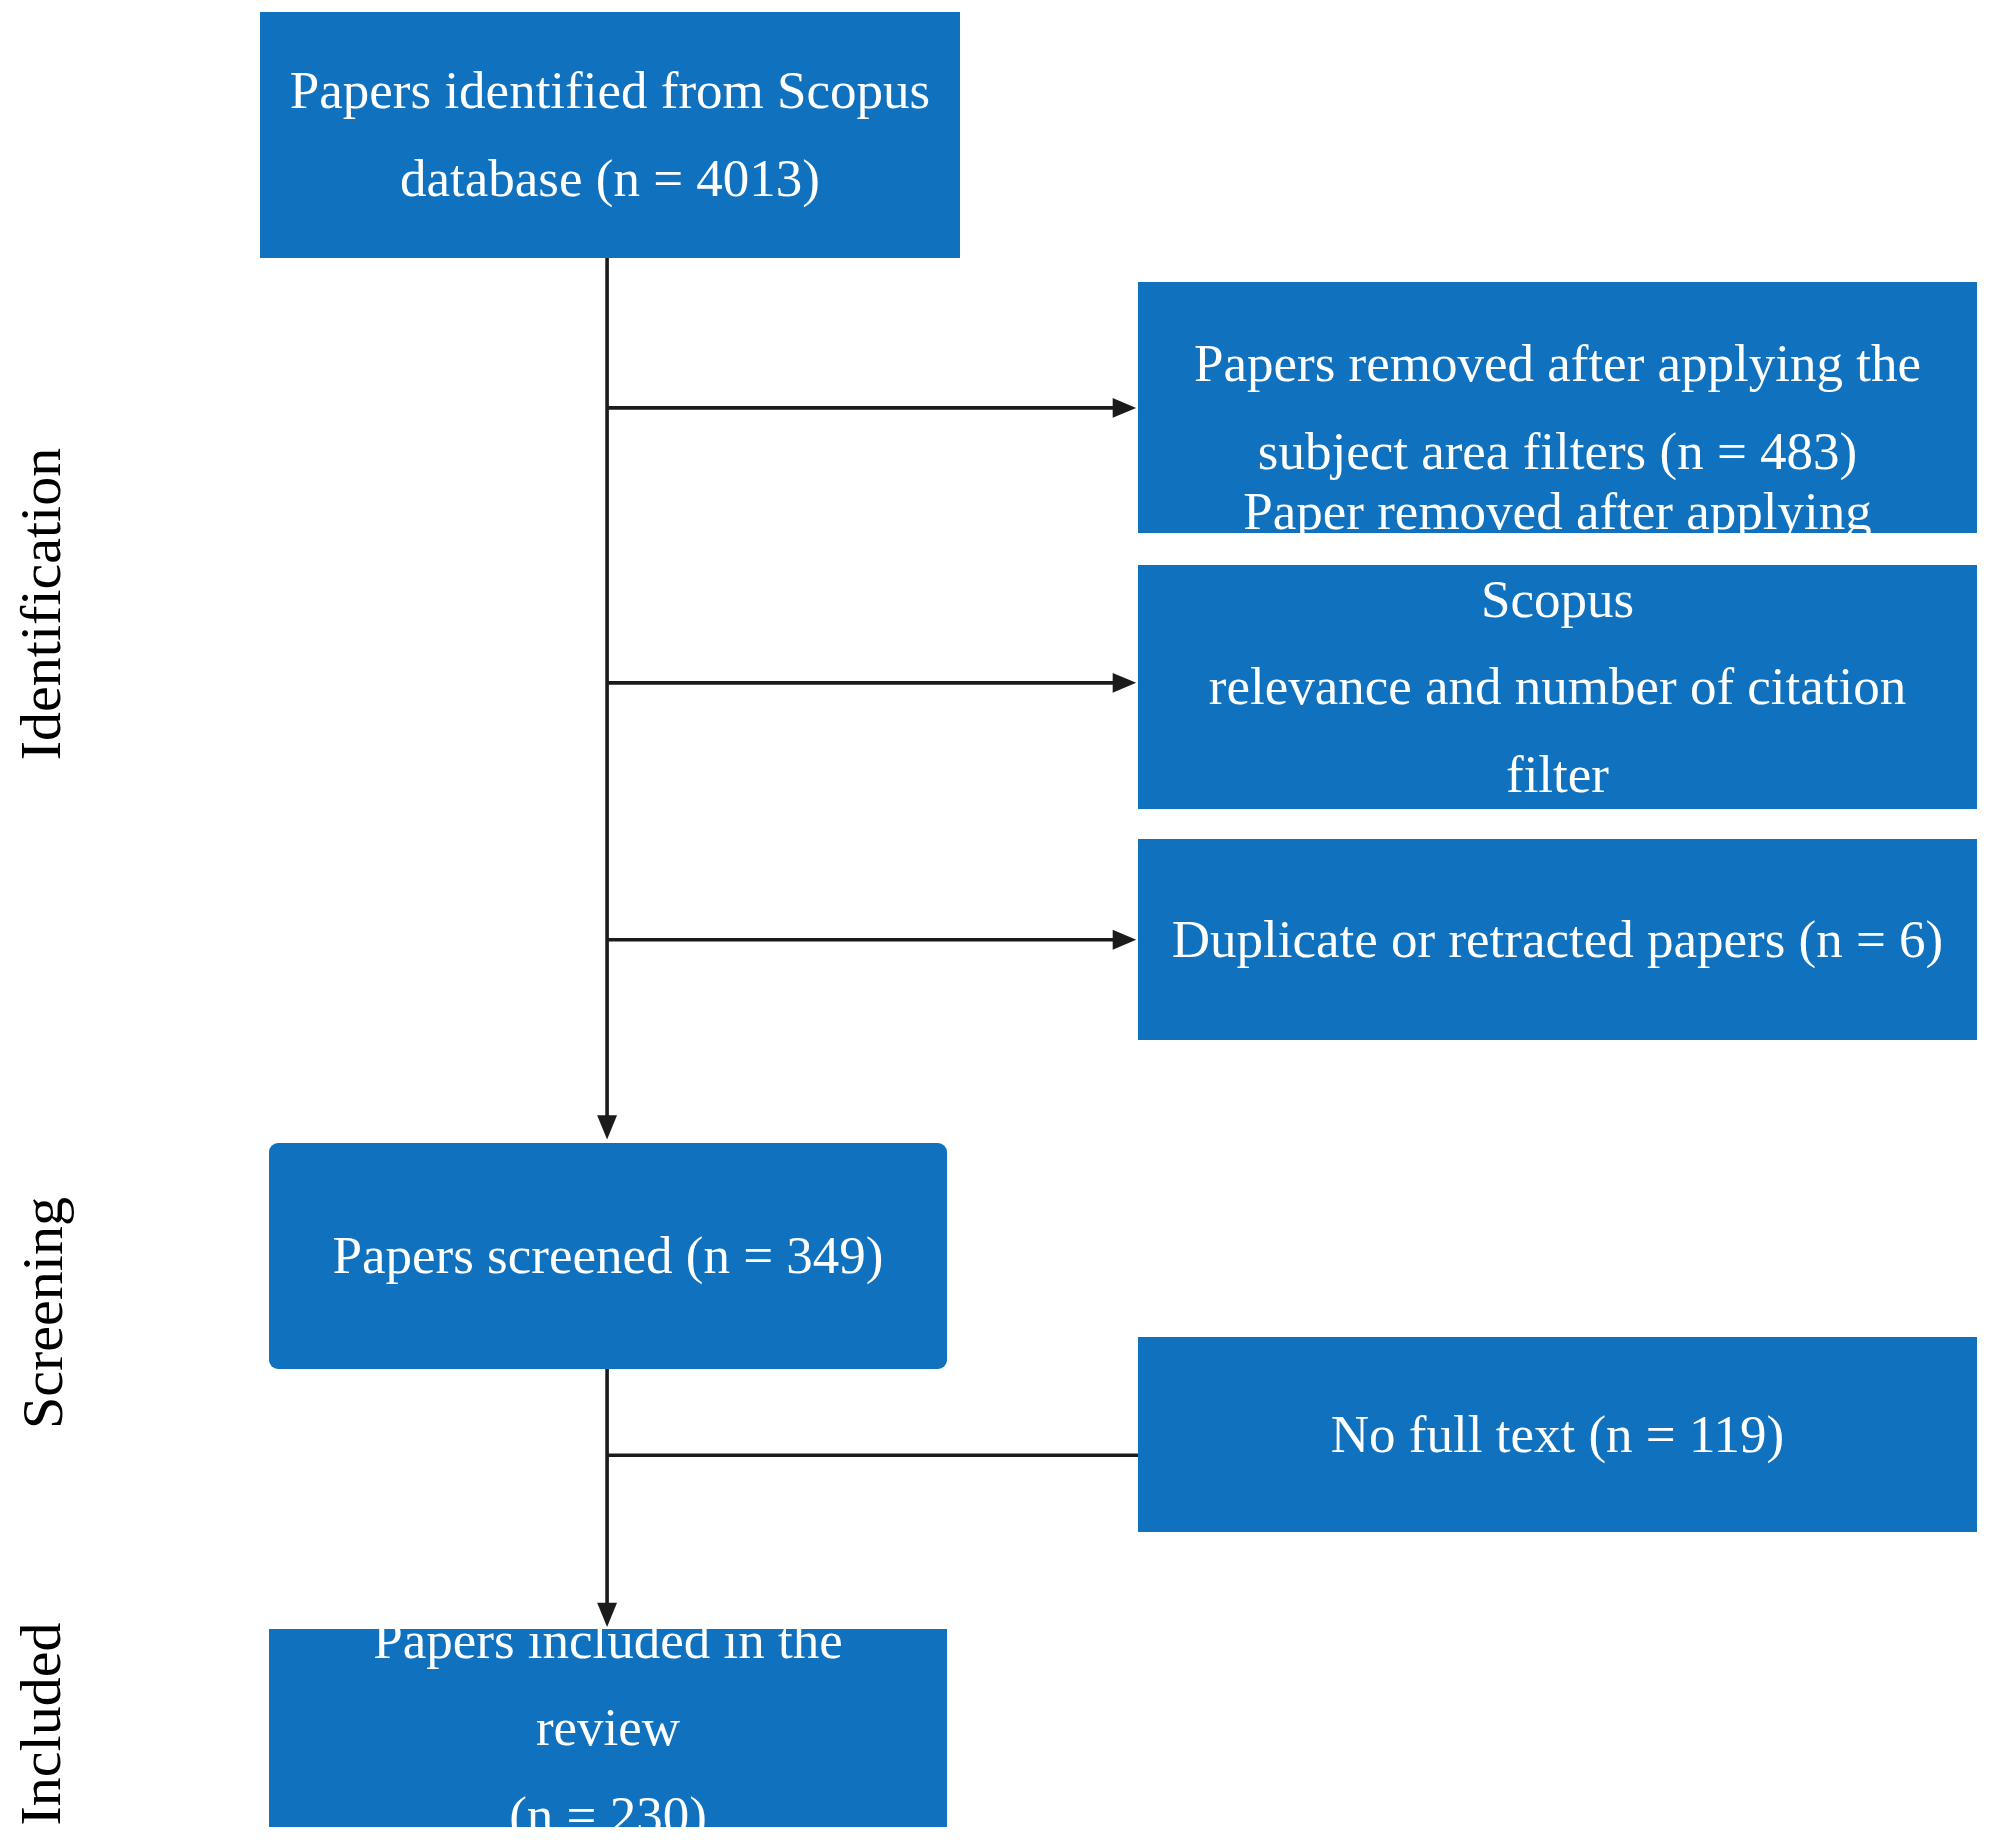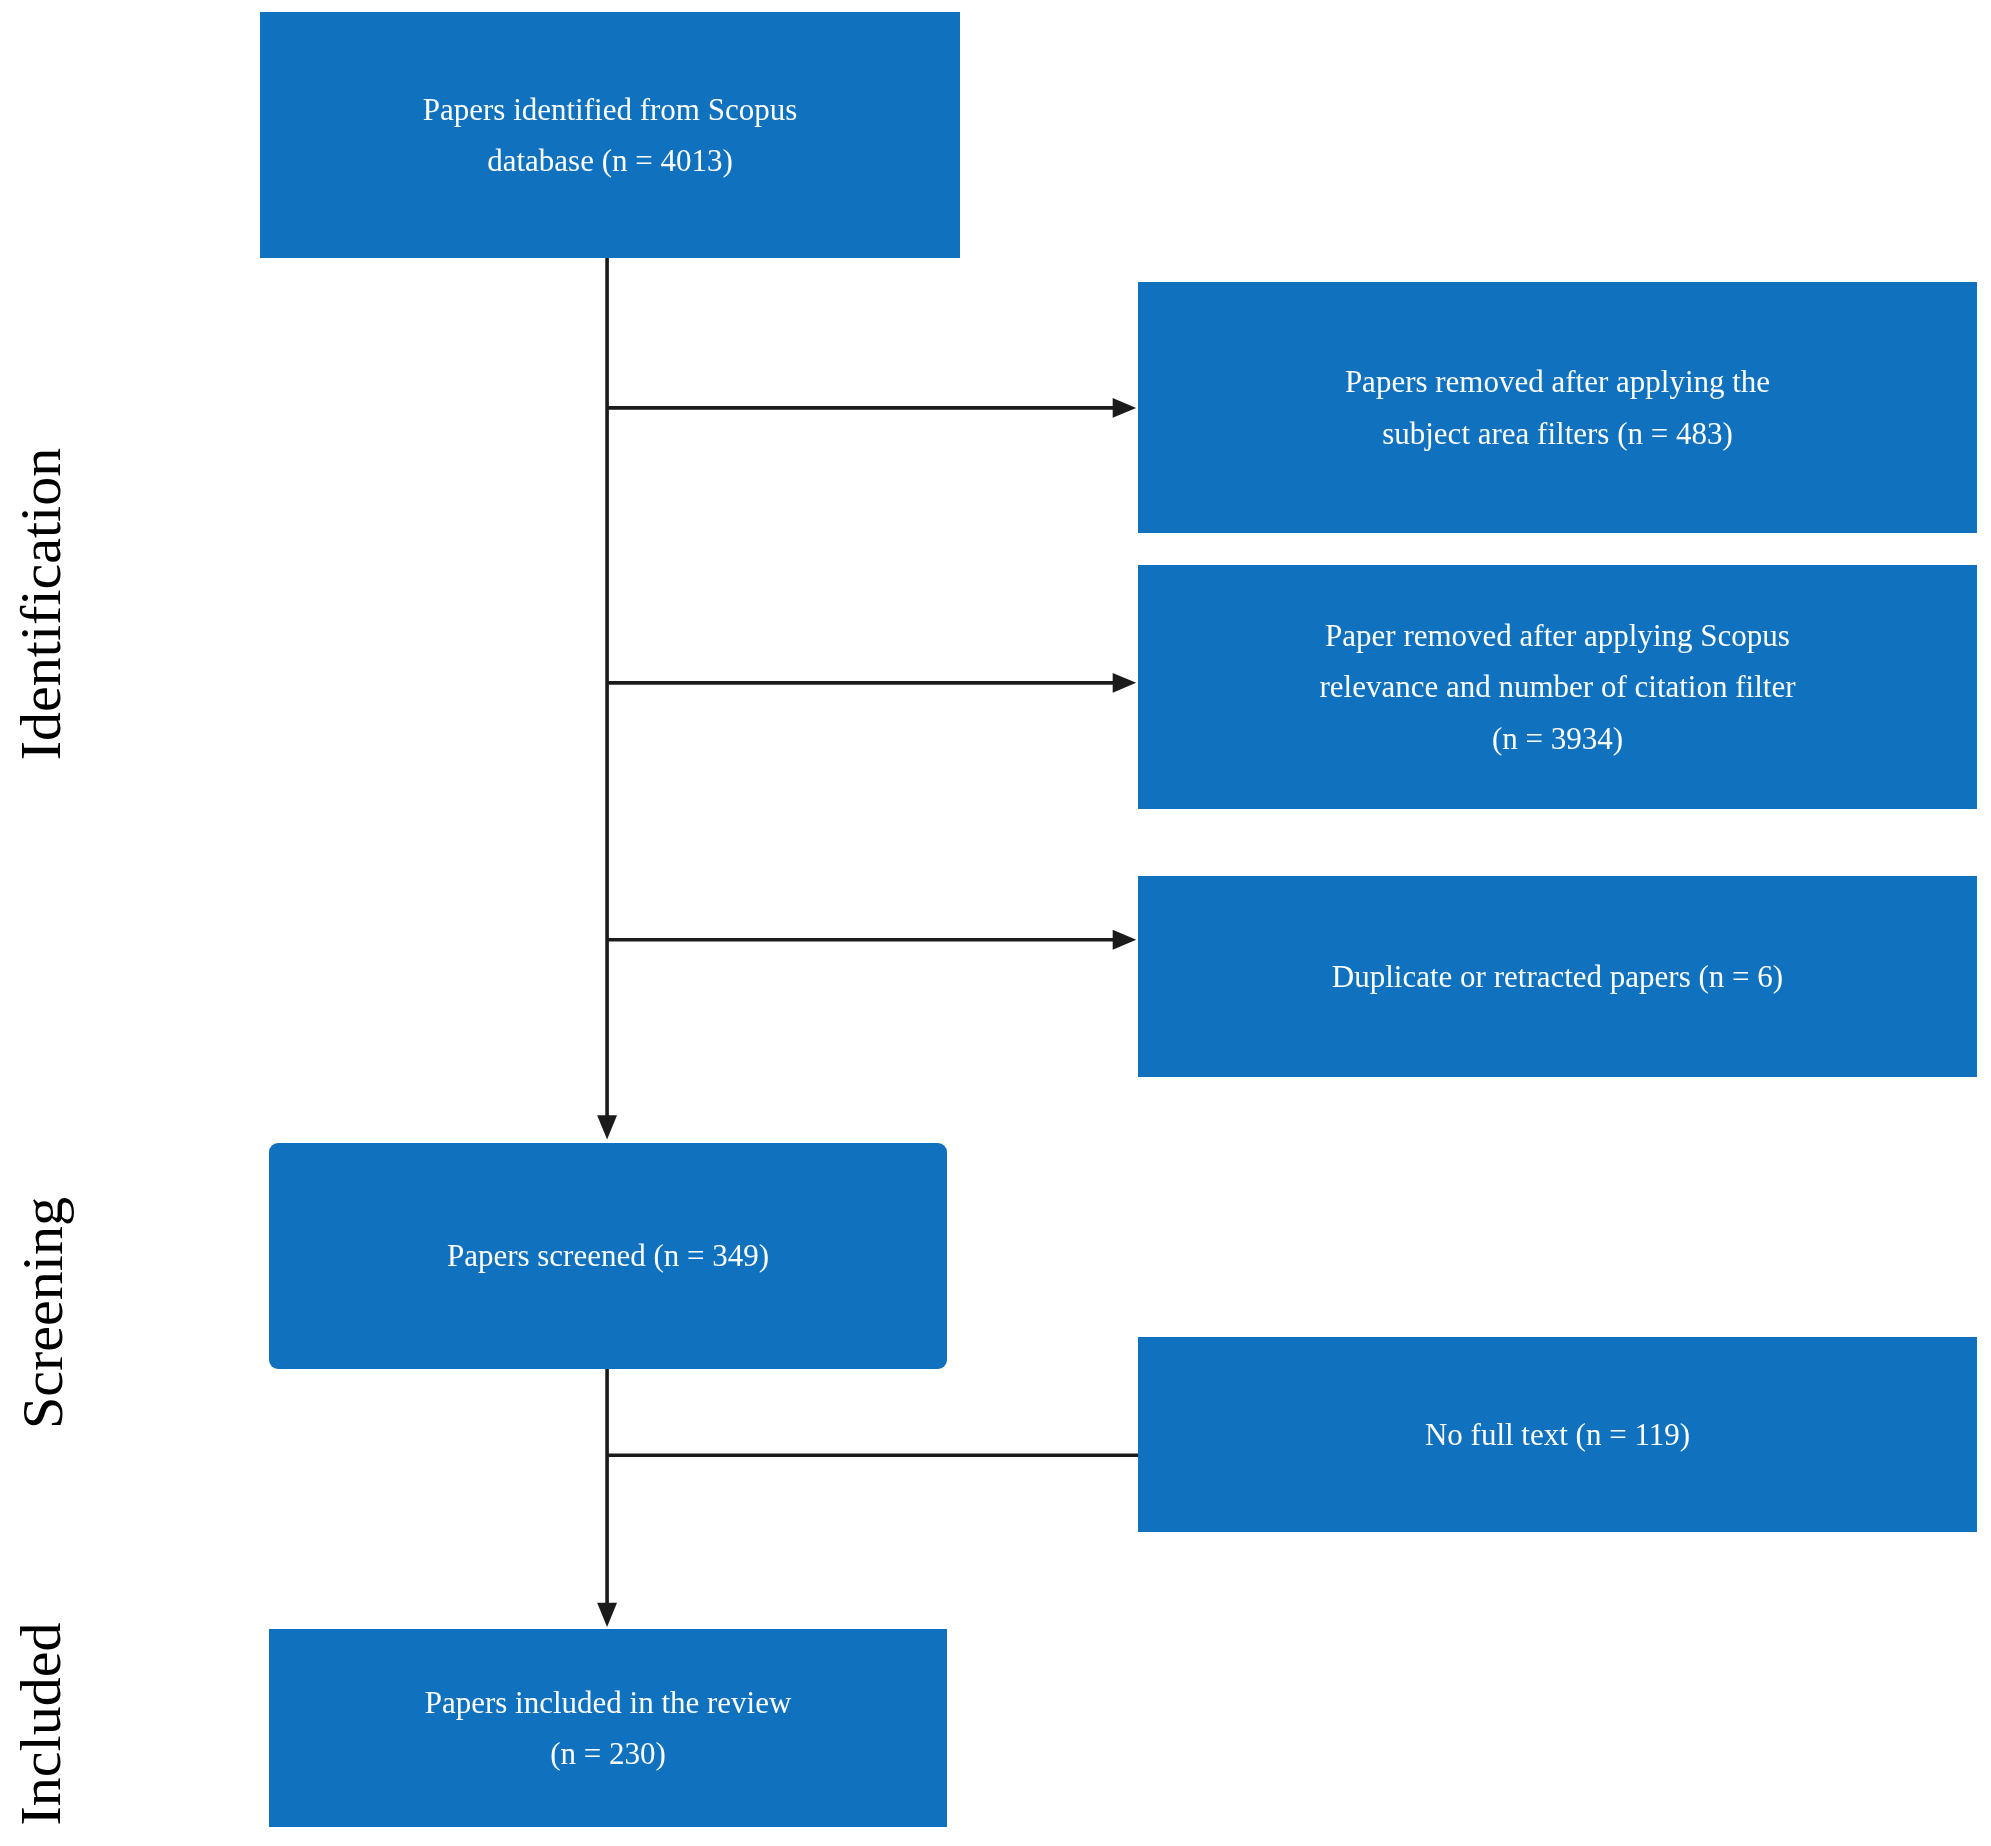--- a/index.html
+++ b/index.html
@@ -24,30 +24,30 @@
   .connectors line{stroke:var(--connector);stroke-width:4;}
   .connectors polygon{fill:var(--connector);stroke:none;}
   .box{
     position:absolute;
     background:var(--box-fill);
     color:var(--box-text);
     display:flex;
     align-items:center;
     justify-content:center;
     text-align:center;
-    font-size:31px;
+    font-size:53px;
     line-height:1.65;
     white-space:pre-line;
     box-sizing:border-box;
     padding:0 27px;
   }
   .box-identified{left:260px;top:11.8px;width:700px;height:246px;}
   .box-removed-subject{left:1138px;top:282px;width:839px;height:251px;}
   .box-removed-relevance{left:1138px;top:565px;width:839px;height:244px;}
-  .box-duplicate{left:1138px;top:839px;width:839px;height:201px;margin-top:37px;}
+  .box-duplicate{left:1138px;top:839px;width:839px;height:201px;}
   .box-screened{left:269px;top:1143px;width:678px;height:226px;border-radius:9px;}
   .box-no-full-text{left:1138px;top:1337px;width:839px;height:195px;}
   .box-included{left:269px;top:1629px;width:678px;height:198px;}
   .stage-label{
     position:absolute;
     transform:translate(-50%,-50%) rotate(-90deg);
     color:var(--stage-label-text);
     font-size:58px;
     white-space:nowrap;
   }

